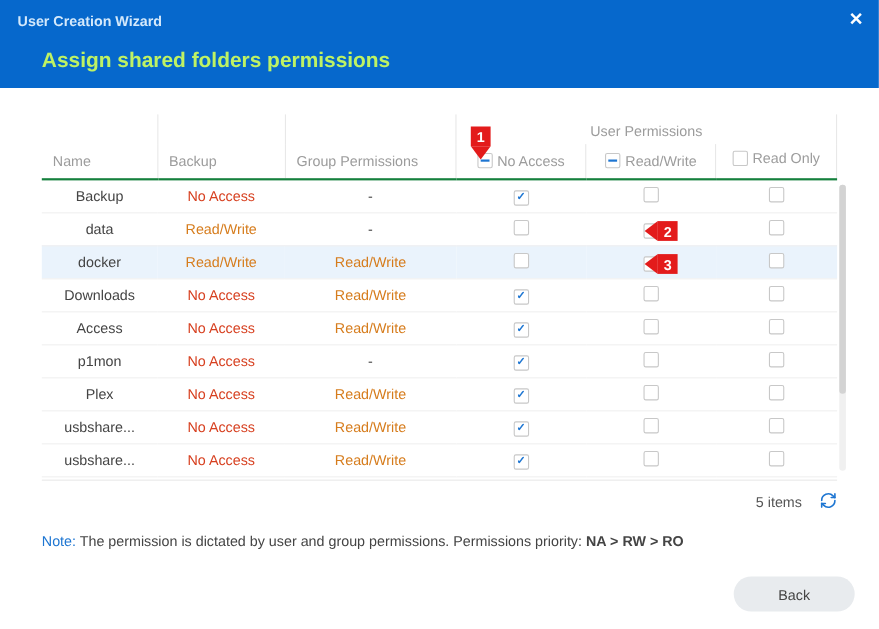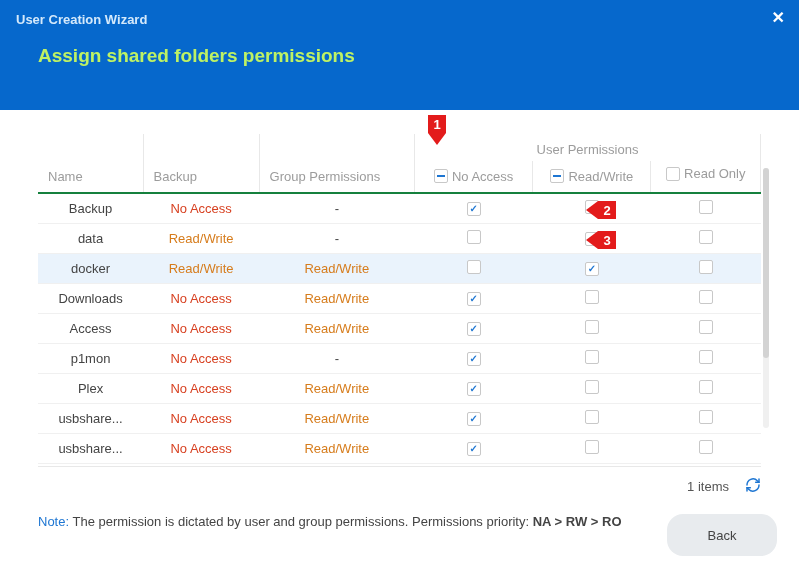--- a/index.html
+++ b/index.html
@@ -10,21 +10,21 @@
     color: #444;
     background: #fff;
     width: 799px;
     height: 572px;
     overflow: hidden;
     position: relative;
   }
   .header {
     background: #0668CC;
     color: #fff;
-    height: 110px;
+    height: 80px;
     position: relative;
     padding: 0;
   }
   .window-title {
     font-size: 13px;
     font-weight: bold;
     color: #d4e9fb;
     padding: 12px 16px 0 16px;
   }
   .page-title {
@@ -135,21 +135,21 @@
   .note-bold { font-weight: bold; }
   .button-row {
     position: absolute;
     bottom: 16px;
     right: 22px;
     display: flex;
     gap: 12px;
   }
   .btn {
     min-width: 110px;
-    height: 42px;
+    height: 32px;
     border-radius: 16px;
     border: none;
     font-size: 13px;
     cursor: pointer;
     display: inline-flex;
     align-items: center;
     justify-content: center;
     margin-top: 27px;
   }
   .btn-secondary {
@@ -332,21 +332,21 @@
           <td class="preview-red">No Access</td>
           <td class="gp-orange">Read/Write</td>
           <td class="cell-chk"><span class="chk-box checked"></span></td>
           <td class="cell-chk"><span class="chk-box"></span></td>
           <td class="cell-chk"><span class="chk-box"></span></td>
         </tr>
       </tbody>
   </table>
 
   <div class="footer-row">
-    <span>1 items</span>
+    <span>5 items</span>
     <span class="refresh-icon">
       <svg viewBox="0 0 24 24" fill="none" stroke="#1e76d2" stroke-width="2.2" stroke-linecap="round">
         <path d="M3 12a9 9 0 0 1 15.5-6.3L21 8"></path>
         <path d="M21 3v5h-5"></path>
         <path d="M21 12a9 9 0 0 1-15.5 6.3L3 16"></path>
         <path d="M3 21v-5h5"></path>
       </svg>
     </span>
   </div>
 

